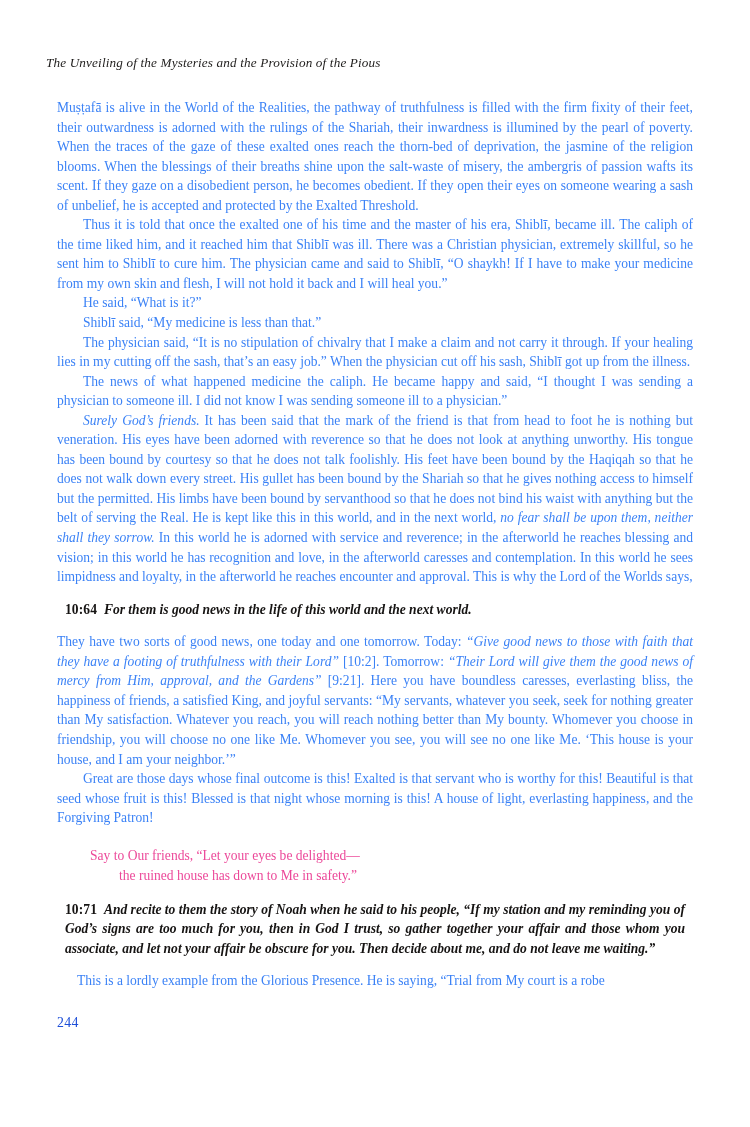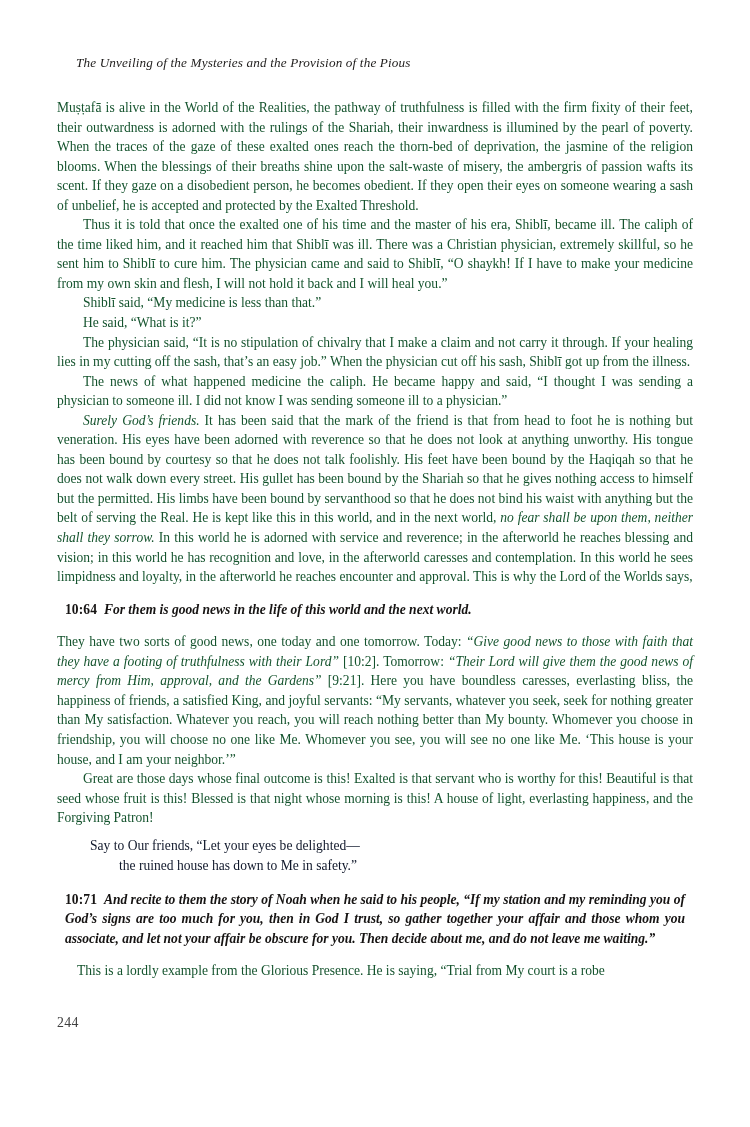--- a/index.html
+++ b/index.html
@@ -21,21 +21,21 @@
     left: 0; top: 0;
     width: 750px;
     height: 1127px;
     background: #ffffff;
     overflow: hidden;
   }
 
   
   .running-header {
     position: absolute;
-    left: 76px;
+    left: 46px;
     top: 55px;
     width: 634px;
     font-style: italic;
     font-size: 13.2px;
     letter-spacing: 0.15px;
     color: #1f1d1c;
     white-space: nowrap;
   }
 
   
@@ -45,21 +45,21 @@
     top: 98px;
     width: 636px;
   }
 
   p.body-par {
     margin: 0;
     font-size: 13.55px;
     line-height: 19.55px;
     text-align: justify;
     text-justify: inter-word;
-    color: #14532d;
+    color: #3b82f6;
     hyphens: none;
   }
   p.body-par.indent {
     text-indent: 26px;
   }
   p.body-par.gap-above {
     margin-top: 12.5px;
     margin-left: 20px;
   }
 
@@ -82,55 +82,55 @@
   .verse-block {
     margin-top: 13px;
     margin-bottom: 13px;
   }
 
   
   .it { font-style: italic; }
 
   
   .poem {
-    margin-top: 8px;
+    margin-top: 18px;
     margin-bottom: 4px;
     font-size: 13.55px;
     line-height: 20.5px;
-    color: #0f172a;
+    color: #ec4899;
   }
   .poem .line-1 { margin-left: 33px; }
   .poem .line-2 { margin-left: 62px; }
 
   
   .folio {
     position: absolute;
     left: 57px;
     top: 1015px;
     font-size: 13.8px;
-    color: #404040;
+    color: #1d4ed8;
     letter-spacing: 0.3px;
   }
 </style>
 </head>
 <body>
 
 <div class="page">
 
   <div class="running-header">The Unveiling of the Mysteries and the Provision of the Pious</div>
 
   <div class="text-column">
 
     <p class="body-par">Muṣṭafā is alive in the World of the Realities, the pathway of truthfulness is filled with the firm fixity of their feet, their outwardness is adorned with the rulings of the Shariah, their inwardness is illumined by the pearl of poverty.  When the traces of the gaze of these exalted ones reach the thorn-bed of deprivation, the jasmine of the religion blooms.  When the blessings of their breaths shine upon the salt-waste of misery, the ambergris of passion wafts its scent.  If they gaze on a disobedient person, he becomes obedient.  If they open their eyes on someone wearing a sash of unbelief, he is accepted and protected by the Exalted Threshold.</p>
 
     <p class="body-par indent">Thus it is told that once the exalted one of his time and the master of his era, Shiblī, became ill.  The caliph of the time liked him, and it reached him that Shiblī was ill.  There was a Christian physician, extremely skillful, so he sent him to Shiblī to cure him.  The physician came and said to Shiblī, “O shaykh! If I have to make your medicine from my own skin and flesh, I will not hold it back and I will heal you.”</p>
 
+    <p class="body-par indent">He said, “What is it?”</p>
+
     <p class="body-par indent">Shiblī said, “My medicine is less than that.”</p>
-
-    <p class="body-par indent">He said, “What is it?”</p>
 
 
     <p class="body-par indent">The physician said, “It is no stipulation of chivalry that I make a claim and not carry it through. If your healing lies in my cutting off the sash, that’s an easy job.”  When the physician cut off his sash, Shiblī got up from the illness.</p>
 
     <p class="body-par indent">The news of what happened medicine the caliph.  He became happy and said, “I thought I was sending a physician to someone ill.  I did not know I was sending someone ill to a physician.”</p>
 
     <p class="body-par indent"><span class="it">Surely God’s friends.</span><span>  It has been said that the mark of the friend is that from head to foot he is nothing but veneration.  His eyes have been adorned with reverence so that he does not look at anything unworthy.  His tongue has been bound by courtesy so that he does not talk foolishly.  His feet have been bound by the Haqiqah so that he does not walk down every street.  His gullet has been bound by the Shariah so that he gives nothing access to himself but the permitted.  His limbs have been bound by servanthood so that he does not bind his waist with anything but the belt of serving the Real.  He is kept like this in this world, and in the next world, </span><span class="it">no fear shall be upon them, neither shall they sorrow.</span><span>  In this world he is adorned with service and reverence; in the afterworld he reaches blessing and vision; in this world he has recognition and love, in the afterworld caresses and contemplation.  In this world he sees limpidness and loyalty, in the afterworld he reaches encounter and approval.  This is why the Lord of the Worlds says,</span></p>
 
     <div class="verse-block">
       <p class="verse-heading"><span class="verse-ref">10:64</span><span>&nbsp; </span><span class="verse-text">For them is good news in the life of this world and the next world.</span></p>

